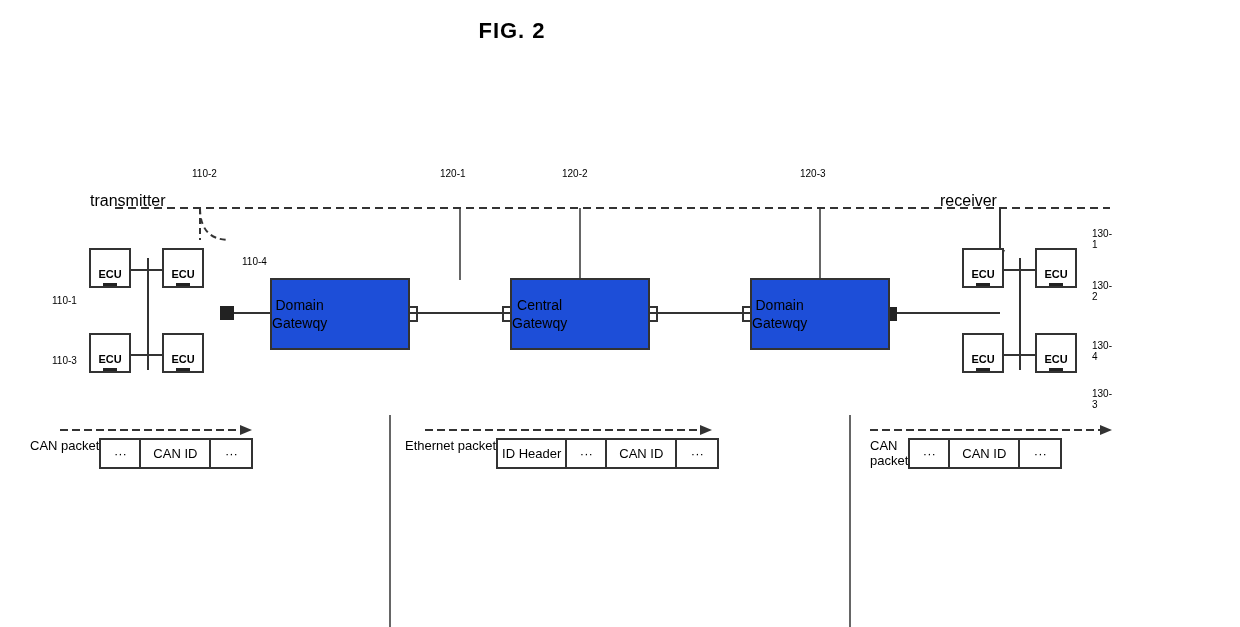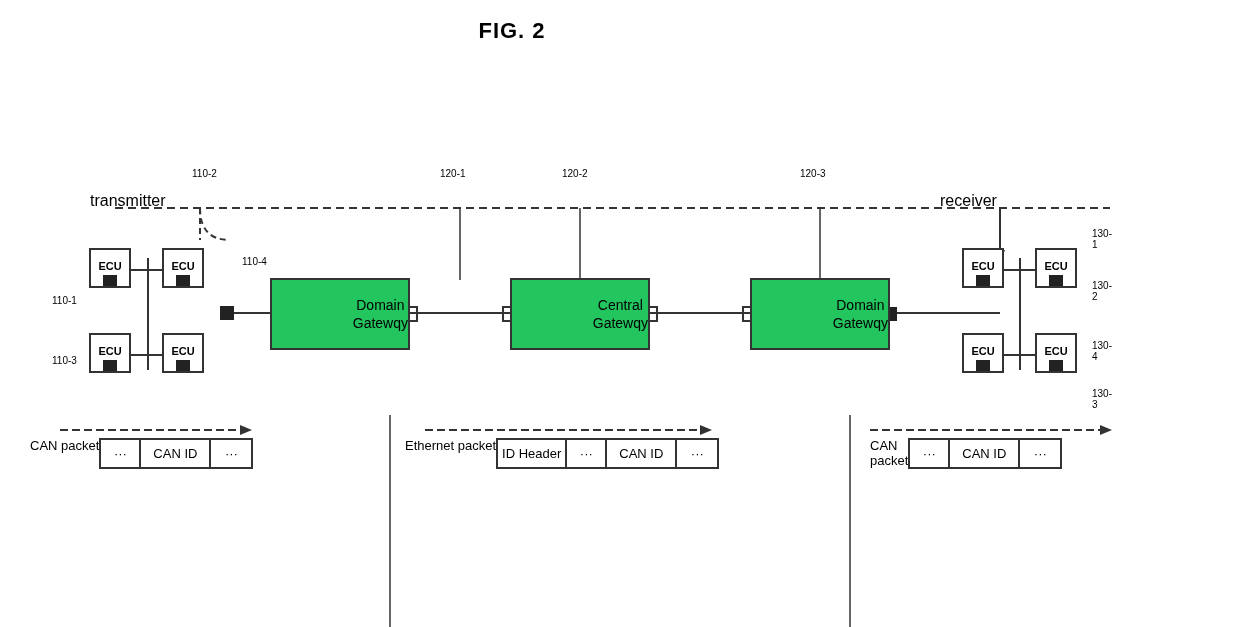--- a/index.html
+++ b/index.html
@@ -44,40 +44,40 @@
       background: #fff;
       text-align: center;
       font-size: 11px;
       font-weight: bold;
       width: 42px;
       height: 40px;
       display: flex;
       flex-direction: column;
       align-items: center;
       justify-content: flex-start;
-      padding-top: 10px;
+      padding-top: 18px;
     }
 
     .ecu-dot {
       width: 14px;
       height: 14px;
       background: #222;
       margin-top: 3px;
     }
 
     
     .gateway-box {
       position: absolute;
       border: 2px solid #333;
-      background: #22c55e;
+      background: #1d4ed8;
       text-align: center;
       font-size: 13px;
       display: flex;
       align-items: center;
-      justify-content: flex-end;
+      justify-content: flex-start;
     }
 
     
     .packet-area {
       position: absolute;
       display: flex;
       flex-direction: row;
       align-items: flex-start;
     }
 

